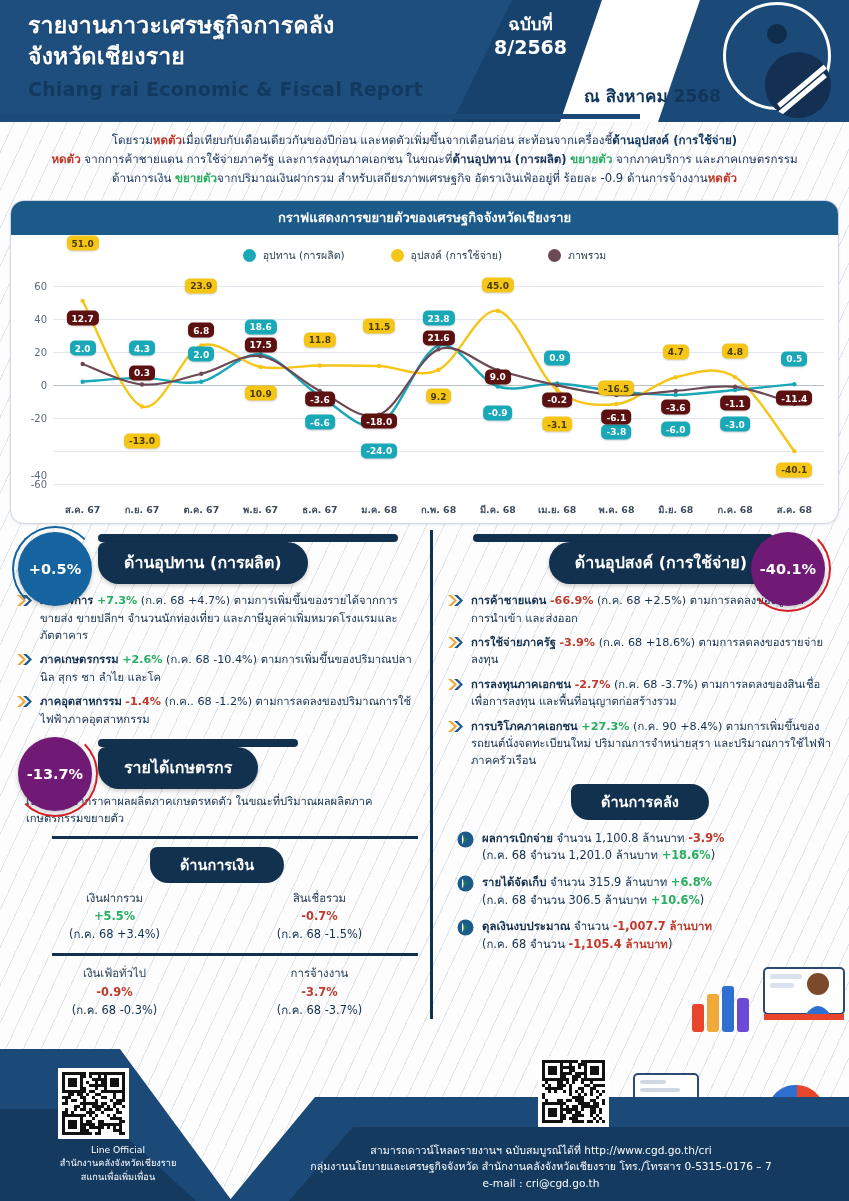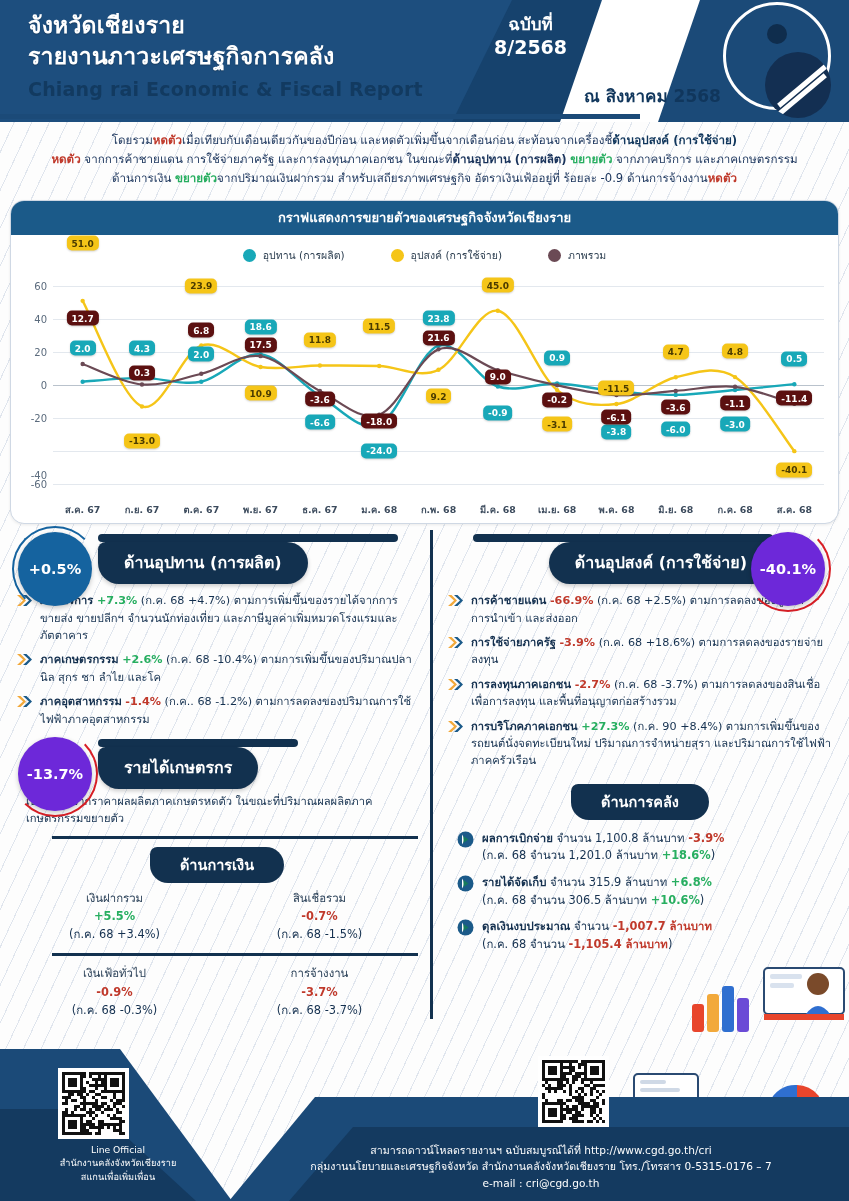--- a/index.html
+++ b/index.html
@@ -108,21 +108,21 @@
   .panel-right { width: 419px; position: relative; padding: 0 12px 0 10px; border-left: 3px solid #12314f; }
 
   .pill-row { position: relative; height: 54px; }
   .badge-circle {
     position: absolute; top: 2px; width: 74px; height: 74px; border-radius: 50%;
     display: flex; align-items: center; justify-content: center;
     color: #fff; font-size: 14.5px; font-weight: bold; z-index: 5;
     box-shadow: 0 2px 5px rgba(0,0,0,.22);
   }
   .badge-blue { background: #15639f; left: 6px; }
-  .badge-red  { background: #6d28d9; }
+  .badge-red  { background: #701a75; }
   .badge-ring { position:absolute; width: 86px; height: 86px; border-radius:50%; border:2px solid; z-index:4; top:-4px; }
   .ring-blue { border-color:#15639f; border-right-color:transparent; border-bottom-color:transparent; left:0px; }
   .ring-red  { border-color:#d91f26; border-left-color:transparent; border-top-color:transparent; }
 
   .pill {
     position: absolute; top: 12px; background: #12314f; color: #fff;
     font-size: 16px; font-weight: bold; padding: 8px 26px 9px;
     border-radius: 8px 22px 22px 22px; z-index: 4;
     box-shadow: 0 2px 4px rgba(0,0,0,.2);
   }
@@ -177,22 +177,22 @@
 <div class="page">
   <div class="texture"></div>
 
   <div class="header">
     <div class="hdr-navy"></div>
     <div class="hdr-navy2"></div>
     <div class="hdr-deep"></div>
     <div class="hdr-white-wedge"></div>
 
     <div class="hdr-title-wrap">
+      <div class="hdr-title-th">รายงานภาวะเศรษฐกิจการคลัง</div>
       <div class="hdr-title-th">จังหวัดเชียงราย</div>
-      <div class="hdr-title-th">รายงานภาวะเศรษฐกิจการคลัง</div>
       <div class="hdr-title-en">Chiang rai Economic &amp; Fiscal Report</div>
     </div>
 
     <div class="issue-box">
       <div class="issue-label">ฉบับที่</div>
       <div class="issue-num">8/2568</div>
     </div>
     <div class="asof">ณ สิงหาคม 2568</div>
 
     <div class="hdr-rule"></div>
@@ -303,21 +303,21 @@
         <div class="dlabel dl-supply" style="left: 775.346px; top: 88.175px;">0.5</div>
         <div class="dlabel dl-demand" style="left: 63.6538px; top: -27.15px;">51.0</div>
         <div class="dlabel dl-demand" style="left: 122.962px; top: 170.45px;">-13.0</div>
         <div class="dlabel dl-demand" style="left: 182.269px; top: 15.565px;">23.9</div>
         <div class="dlabel dl-demand" style="left: 241.577px; top: 123.015px;">10.9</div>
         <div class="dlabel dl-demand" style="left: 300.885px; top: 69.53px;">11.8</div>
         <div class="dlabel dl-demand" style="left: 360.192px; top: 56.025px;">11.5</div>
         <div class="dlabel dl-demand" style="left: 419.5px; top: 125.82px;">9.2</div>
         <div class="dlabel dl-demand" style="left: 478.808px; top: 14.75px;">45.0</div>
         <div class="dlabel dl-demand" style="left: 538.115px; top: 154.115px;">-3.1</div>
-        <div class="dlabel dl-demand" style="left: 597.423px; top: 117.975px;">-11.5</div>
+        <div class="dlabel dl-demand" style="left: 597.423px; top: 117.975px;">-16.5</div>
         <div class="dlabel dl-demand" style="left: 656.731px; top: 81.245px;">4.7</div>
         <div class="dlabel dl-demand" style="left: 716.038px; top: 81.08px;">4.8</div>
         <div class="dlabel dl-demand" style="left: 775.346px; top: 199.165px;">-40.1</div>
         <div class="dlabel dl-overall" style="left: 63.6538px; top: 48.045px;">12.7</div>
         <div class="dlabel dl-overall" style="left: 122.962px; top: 102.505px;">0.3</div>
         <div class="dlabel dl-overall" style="left: 182.269px; top: 59.78px;">6.8</div>
         <div class="dlabel dl-overall" style="left: 241.577px; top: 74.125px;">17.5</div>
         <div class="dlabel dl-overall" style="left: 300.885px; top: 128.94px;">-3.6</div>
         <div class="dlabel dl-overall" style="left: 360.192px; top: 150.7px;">-18.0</div>
         <div class="dlabel dl-overall" style="left: 419.5px; top: 67.36px;">21.6</div>

